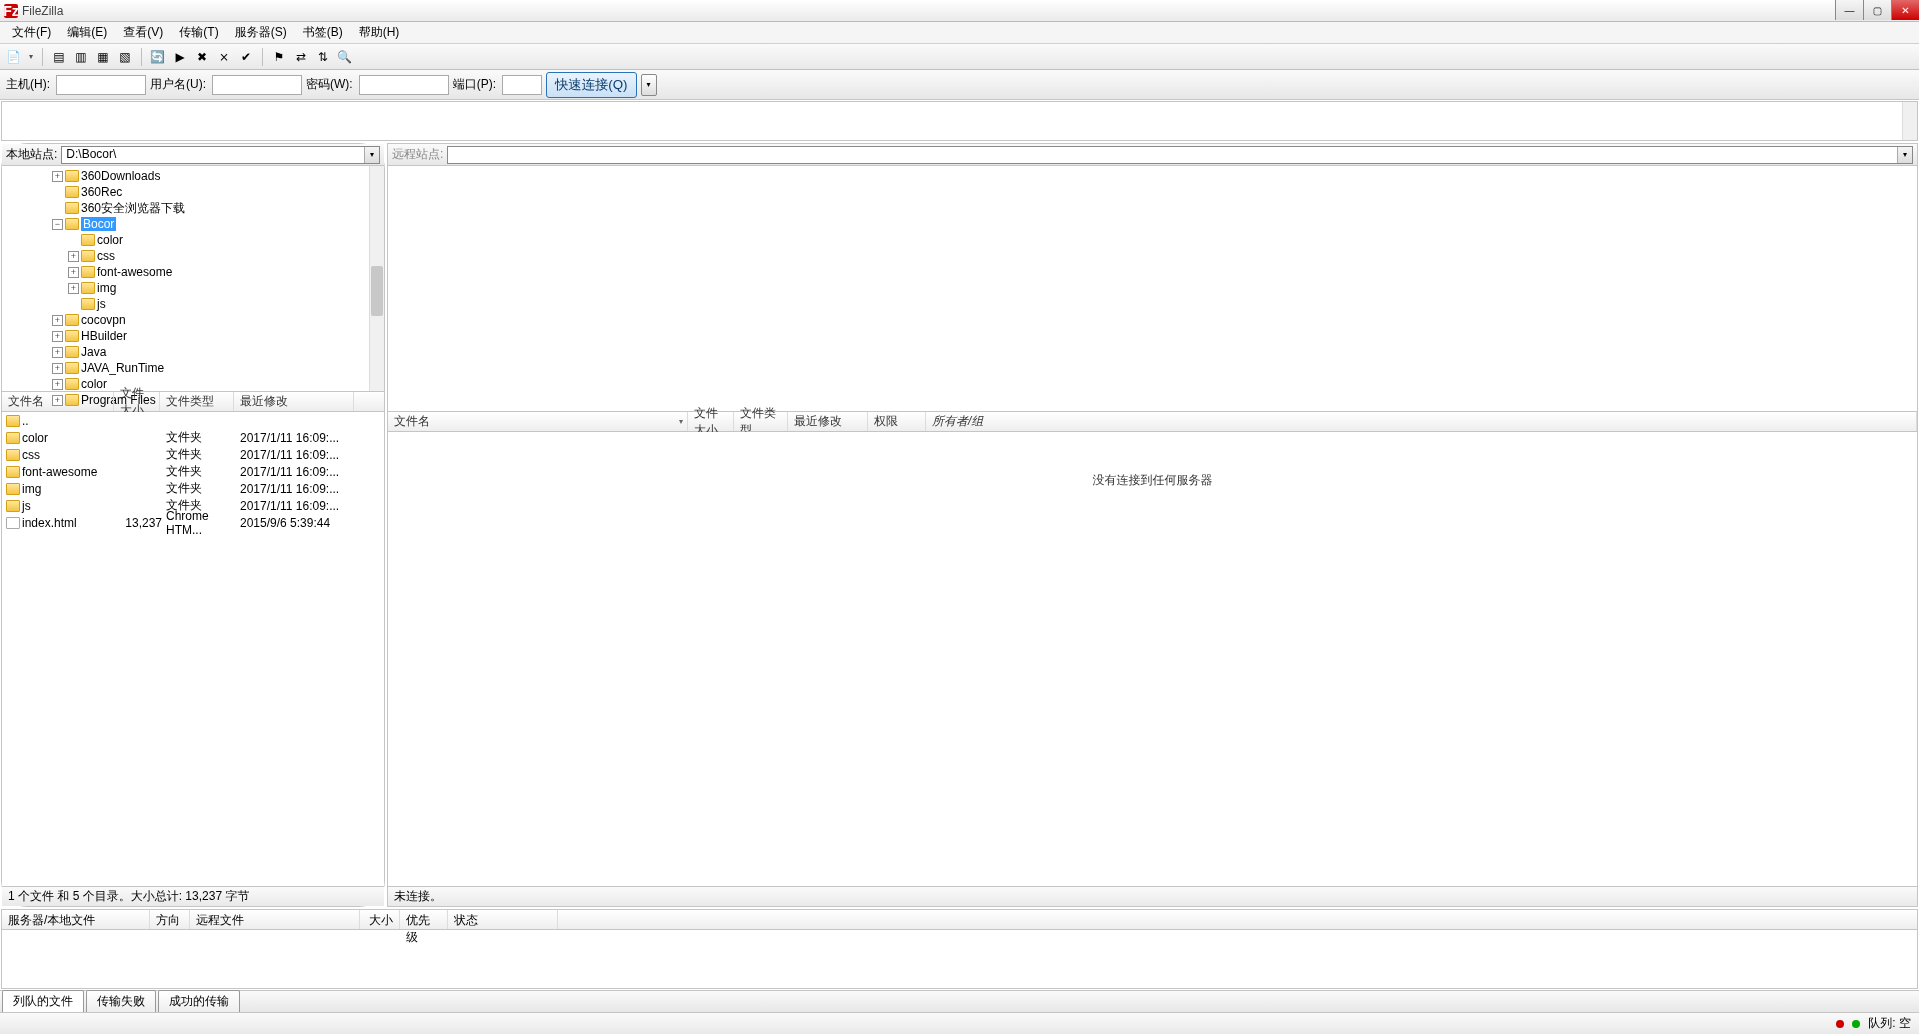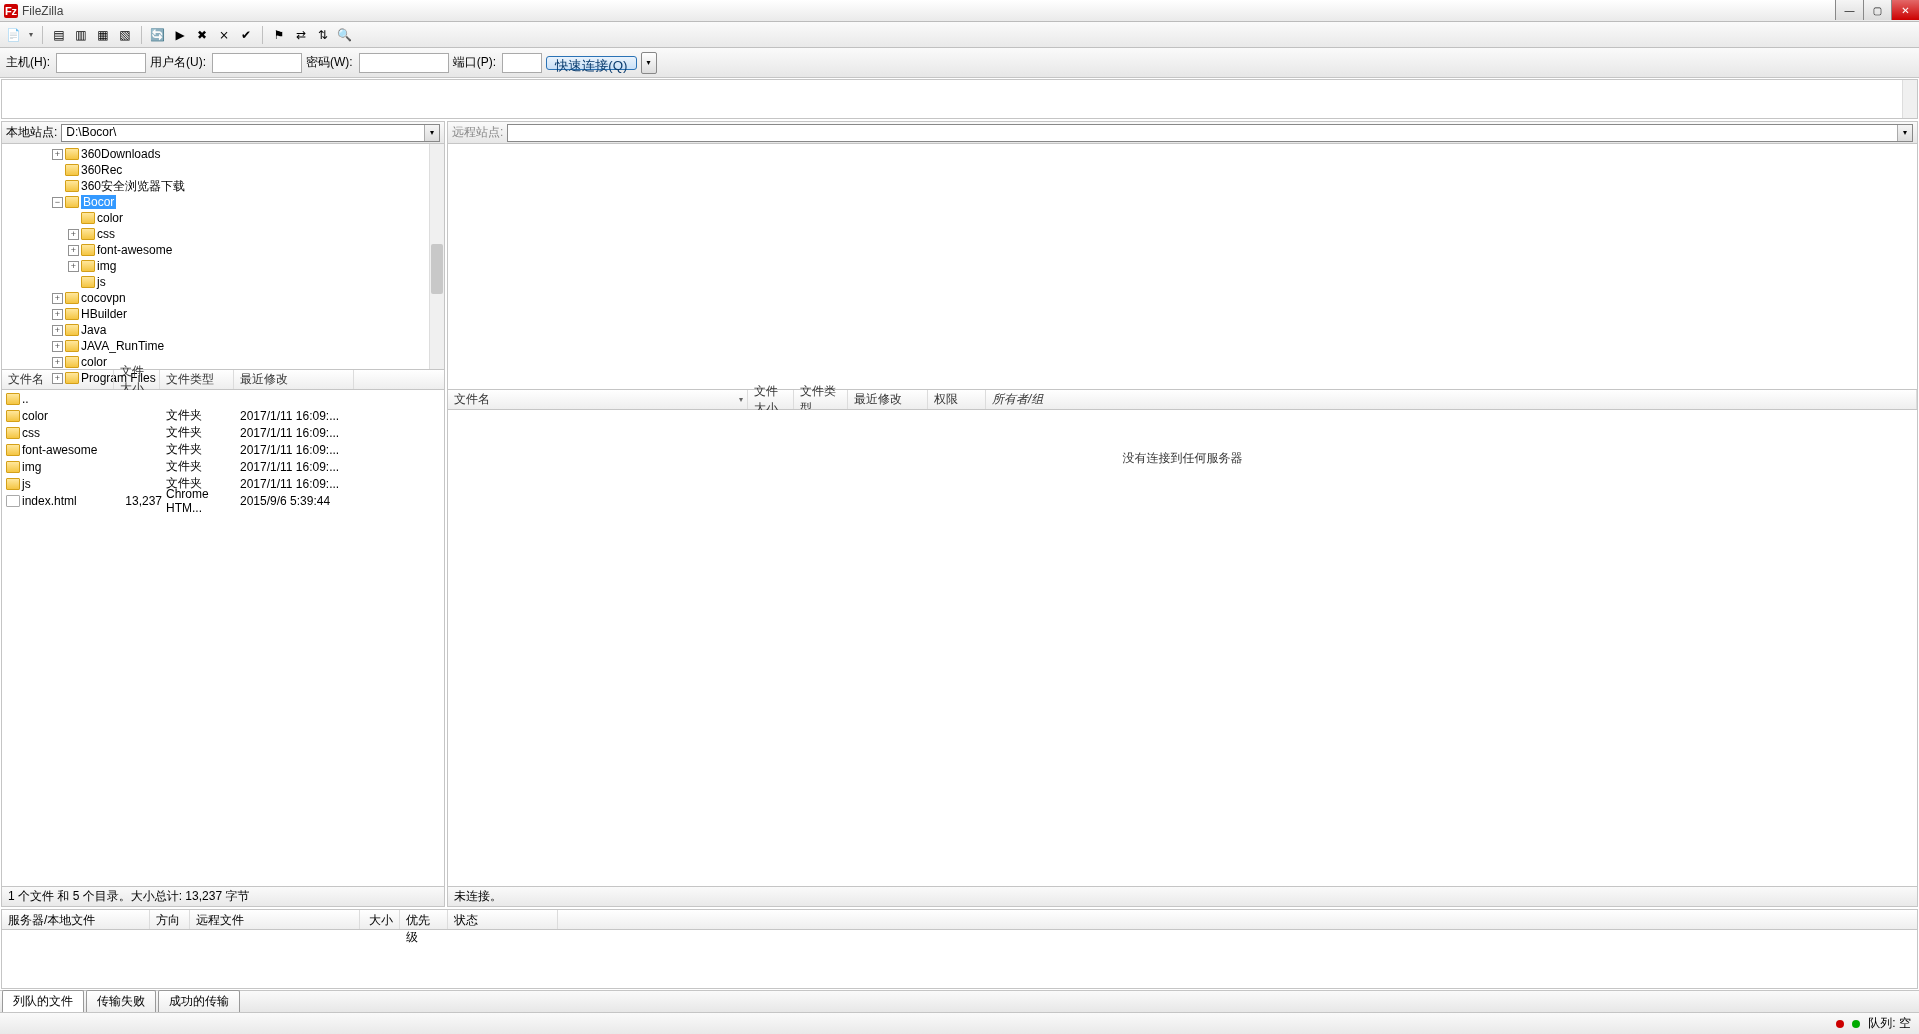--- a/index.html
+++ b/index.html
@@ -1,43 +1,43 @@
 <!DOCTYPE html>
 <html><head>
 <meta charset="utf-8">
 <style>
 * { box-sizing: border-box; margin: 0; padding: 0; }
 body { font-family: "Microsoft YaHei", Tahoma, sans-serif; font-size: 12px; background: #fff; color: #000; overflow: hidden; }
 .window { width: 1919px; height: 1034px; display: flex; flex-direction: column; background: #fff; }
 .titlebar { height: 22px; background: linear-gradient(#fff,#eaeaea); display: flex; align-items: center; padding-left: 4px; border-bottom: 1px solid #bbb; position: relative; }
 .titlebar .title { margin-left: 4px; color: #444; }
-.titlebar .app-icon { width: 14px; height: 14px; background: #c00; color: #fff; font-size: 11px; font-weight: bold; display: flex; align-items: center; justify-content: center; border-radius: 2px; }
+.titlebar .app-icon { width: 14px; height: 14px; background: #c00; color: #fff; font-size: 14px; font-weight: bold; display: flex; align-items: center; justify-content: center; border-radius: 2px; }
 .titlebar .win-btns { position: absolute; right: 0; top: 0; height: 22px; display: flex; }
 .titlebar .win-btn { width: 28px; height: 20px; display: flex; align-items: center; justify-content: center; border-left: 1px solid #888; background: linear-gradient(#f5f5f5,#ddd); color: #222; font-size: 10px; }
 .titlebar .win-close { background: linear-gradient(#e36868,#c00); color: #fff; }
 .menubar { height: 22px; display: flex; align-items: center; padding-left: 4px; background: #f5f5f5; border-bottom: 1px solid #d0d0d0; }
 .menubar .menu { padding: 2px 8px; cursor: default; }
 .toolbar { height: 26px; background: linear-gradient(#fafafa,#e9e9e9); border-bottom: 1px solid #c0c0c0; display: flex; align-items: center; padding: 0 4px; gap: 2px; }
 .toolbar .btn { width: 20px; height: 20px; display: flex; align-items: center; justify-content: center; border: 1px solid transparent; border-radius: 2px; font-size: 12px; }
 .toolbar .sep { width: 1px; height: 18px; background: #c0c0c0; margin: 0 4px; }
 .toolbar .dropdown-arrow { width: 10px; height: 20px; display: flex; align-items: center; justify-content: center; font-size: 8px; color: #555; }
 .quickconnect { height: 30px; background: linear-gradient(#fafafa,#e7e7e7); border-bottom: 1px solid #c5c5c5; display: flex; align-items: center; padding: 0 6px; gap: 4px; }
 .quickconnect label { margin-right: 2px; }
 .quickconnect input { height: 20px; border: 1px solid #aaa; padding: 0 3px; font-size: 12px; }
 .quickconnect .host { width: 90px; }
 .quickconnect .user { width: 90px; }
 .quickconnect .pass { width: 90px; }
 .quickconnect .port { width: 40px; }
-.quickconnect .qc-btn { height: 14px; padding: 0 8px; border: 1px solid #2a72b5; border-radius: 3px; background: linear-gradient(#eaf3fc,#c9e0f7); color: #0b3d6f; }
+.quickconnect .qc-btn { height: 26px; padding: 0 8px; border: 1px solid #2a72b5; border-radius: 3px; background: linear-gradient(#eaf3fc,#c9e0f7); color: #0b3d6f; }
 .quickconnect .qc-drop { width: 16px; height: 22px; border: 1px solid #888; border-radius: 2px; background: linear-gradient(#fff,#ddd); display: flex; align-items: center; justify-content: center; font-size: 8px; }
 .logpanel { height: 40px; border: 1px solid #c5c5c5; margin: 1px; background: #fff; position: relative; }
 .logpanel .scrollbar { position: absolute; right: 0; top: 0; bottom: 0; width: 15px; background: #f0f0f0; border-left: 1px solid #ddd; }
 .main { flex: 1; display: flex; min-height: 0; }
 .col { display: flex; flex-direction: column; border: 1px solid #c5c5c5; margin: 1px; }
-.col-left { width: 444px; }
+.col-left { width: 384px; border-radius: 26px; }
 .col-right { flex: 1; }
 .sitebar { height: 22px; background: linear-gradient(#fafafa,#e7e7e7); border-bottom: 1px solid #c5c5c5; display: flex; align-items: center; padding: 0 4px; gap: 4px; }
 .sitebar .lbl { white-space: nowrap; }
 .sitebar .combo { flex: 1; height: 18px; border: 1px solid #888; background: #fff; display: flex; align-items: flex-start; padding: 0 4px; font-size: 12px; position: relative; }
 .sitebar .combo .arrow { position: absolute; right: 0; top: 0; bottom: 0; width: 15px; background: linear-gradient(#f5f5f5,#ddd); border-left: 1px solid #aaa; display: flex; align-items: center; justify-content: center; font-size: 8px; }
 .sitebar.disabled .lbl { color: #888; }
 .tree-wrap { height: 226px; position: relative; background: #fff; border-bottom: 1px solid #c5c5c5; }
 .tree-wrap .scrollbar { position: absolute; right: 0; top: 0; bottom: 0; width: 15px; background: #f0f0f0; border-left: 1px solid #ddd; }
 .tree-wrap .scrollbar .thumb { position: absolute; left: 1px; right: 1px; top: 100px; height: 50px; background: #c8c8c8; border-radius: 2px; }
 .tree { padding: 2px 0; overflow: hidden; }
@@ -88,20 +88,29 @@
   <div class="titlebar">
     <div class="app-icon">Fz</div>
     <span class="title">FileZilla</span>
     <div class="win-btns">
       <div class="win-btn">—</div>
       <div class="win-btn">▢</div>
       <div class="win-btn win-close">✕</div>
     </div>
   </div>
 
+  <div class="menubar">
+    <div class="menu">文件(F)</div>
+    <div class="menu">编辑(E)</div>
+    <div class="menu">查看(V)</div>
+    <div class="menu">传输(T)</div>
+    <div class="menu">服务器(S)</div>
+    <div class="menu">书签(B)</div>
+    <div class="menu">帮助(H)</div>
+  </div>
 
   <div class="toolbar">
     <div class="btn">📄</div>
     <div class="dropdown-arrow">▾</div>
     <div class="sep"></div>
     <div class="btn">▤</div>
     <div class="btn">▥</div>
     <div class="btn">▦</div>
     <div class="btn">▧</div>
     <div class="sep"></div>

